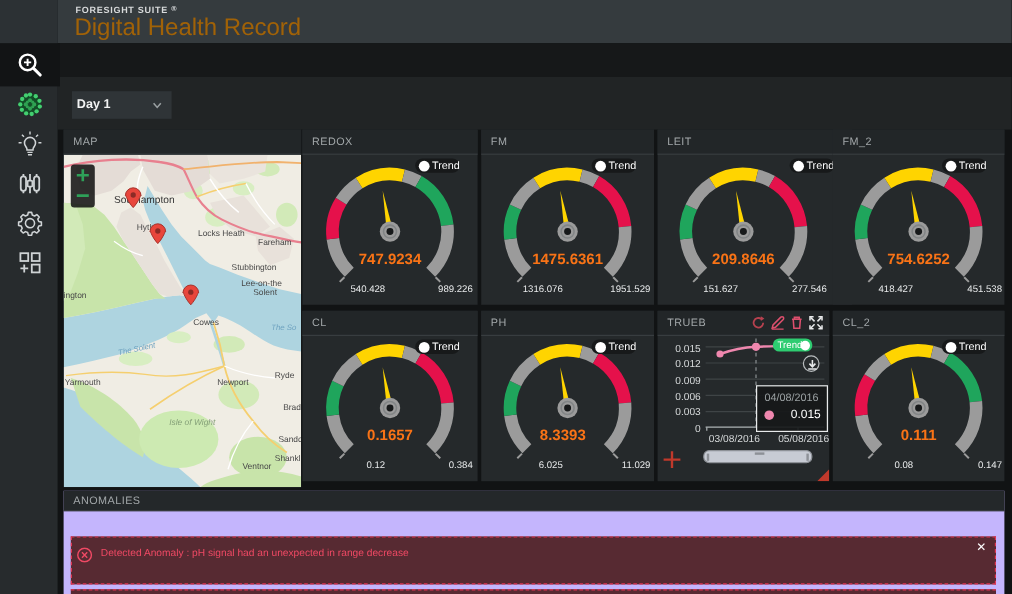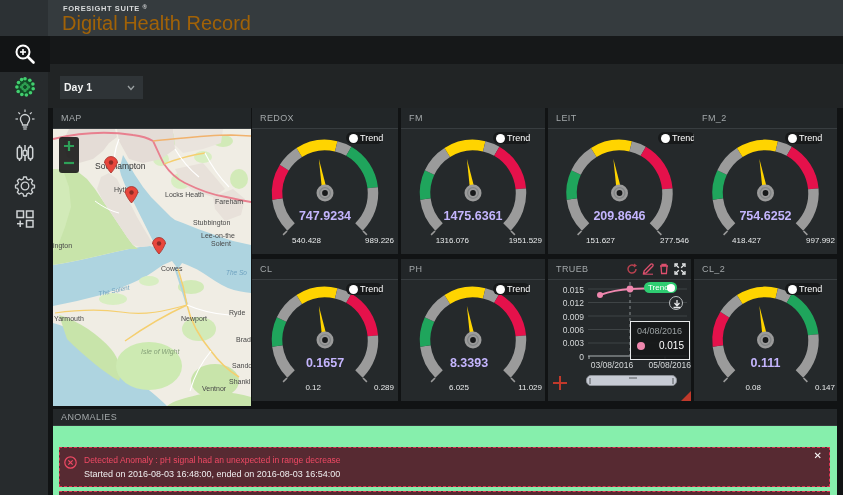--- a/index.html
+++ b/index.html
@@ -4,21 +4,21 @@
 html,body { width:843px; height:495px; overflow:hidden; background:#111314;
   font-family:"Liberation Sans",sans-serif; }
 .panel { position:absolute; background:#25292b; }
 .phead { position:absolute; left:0; top:0; right:0; height:21px; background:#222628;
   border-bottom:1px solid #383d40; color:#a3a8aa; font-size:9px; letter-spacing:0.4px;
   line-height:21px; padding-left:8px; }
 .trendpill { position:absolute; right:15px; top:24px; width:37px; height:12px;
   background:#17191a; border-radius:6px; }
 .tdot { position:absolute; left:3px; top:1.5px; width:9px; height:9px; background:#fff; border-radius:50%; }
 .ttxt { position:absolute; left:14px; top:0; font-size:9px; color:#fff; line-height:12px; }
-.gval { position:absolute; text-align:center; color:#c4b5fd; font-size:12.5px; font-weight:bold; }
+.gval { position:absolute; text-align:center; color:#f97316; font-size:12.5px; font-weight:bold; }
 .glab { position:absolute; text-align:right; color:#e8eaeb; font-size:8px; }
 .ylab { position:absolute; left:0; width:36px; text-align:right; font-size:8.5px; color:#d6d9da; }
 .ticons { position:absolute; right:5px; top:4px; display:flex; gap:4px; }
 </style></head>
 <body>
 
 <div style="position:absolute;left:48px;top:0;width:795px;height:36px;background:#353b3e"></div>
 <div style="position:absolute;left:48px;top:36px;width:795px;height:28px;background:#161819"></div>
 <div style="position:absolute;left:48px;top:64px;width:795px;height:44px;background:#212425"></div>
 <div style="position:absolute;left:63px;top:4px;font-size:7.5px;font-weight:bold;letter-spacing:0.6px;color:#d8dadb">FORESIGHT SUITE <span style="font-size:6px;vertical-align:2px">®</span></div>
@@ -296,21 +296,21 @@
         <path d="M119.32,59.86 A48.00,48.00 0 0 1 105.44,97.94" fill="none" stroke="#9b9b9b" stroke-width="10.5"></path>
         <line x1="33.5" y1="102.0" x2="29.6" y2="105.9" stroke="#9b9b9b" stroke-width="1.6"></line>
         <line x1="109.5" y1="102.0" x2="113.4" y2="105.9" stroke="#9b9b9b" stroke-width="1.6"></line>
         <polygon points="65.4,30.0 68.9,64.5 74.1,63.5" fill="#ffd400"></polygon>
         <circle cx="71.5" cy="64" r="8.5" fill="#9b9b9b"></circle>
         <circle cx="71.5" cy="64" r="5.4" fill="none" stroke="#828586" stroke-width="1.3"></circle>
         <circle cx="71.5" cy="64" r="2.9" fill="#17191a"></circle>
       </svg>
     <div class="gval" style="width:143px;top:80px">754.6252</div>
     <div class="glab" style="left:2px;width:65px;top:107px">418.427</div>
-    <div class="glab" style="left:76px;width:65px;top:107px">997.992</div>
+    <div class="glab" style="left:76px;width:65px;top:107px">451.538</div>
   </div>
   <div class="trendpill">
       <span class="tdot"></span>
       <span class="ttxt">Trend</span>
     </div>
 </div>
 
 <div class="panel" style="left:252px;top:259px;width:146px;height:142px">
   <div class="phead">CL</div>
   <div style="position:absolute;left:0;top:21px;width:146px;height:121px">
@@ -324,21 +324,21 @@
         <path d="M120.82,55.86 A48.00,48.00 0 0 1 106.94,93.94" fill="none" stroke="#9b9b9b" stroke-width="10.5"></path>
         <line x1="35.0" y1="98.0" x2="31.1" y2="101.9" stroke="#9b9b9b" stroke-width="1.6"></line>
         <line x1="111.0" y1="98.0" x2="114.9" y2="101.9" stroke="#9b9b9b" stroke-width="1.6"></line>
         <polygon points="66.9,26.0 70.4,60.5 75.6,59.5" fill="#ffd400"></polygon>
         <circle cx="73.0" cy="60" r="8.5" fill="#9b9b9b"></circle>
         <circle cx="73.0" cy="60" r="5.4" fill="none" stroke="#828586" stroke-width="1.3"></circle>
         <circle cx="73.0" cy="60" r="2.9" fill="#17191a"></circle>
       </svg>
     <div class="gval" style="width:146px;top:76px">0.1657</div>
     <div class="glab" style="left:4px;width:65px;top:103px">0.12</div>
-    <div class="glab" style="left:77px;width:65px;top:103px">0.289</div>
+    <div class="glab" style="left:77px;width:65px;top:103px">0.384</div>
   </div>
   <div class="trendpill">
       <span class="tdot"></span>
       <span class="ttxt">Trend</span>
     </div>
 </div>
 
 <div class="panel" style="left:401px;top:259px;width:144px;height:142px">
   <div class="phead">PH</div>
   <div style="position:absolute;left:0;top:21px;width:144px;height:121px">
@@ -460,25 +460,24 @@
       </svg>
     <svg width="12" height="12" viewBox="0 0 12 12">
         <g fill="none" stroke="#e8eaeb" stroke-width="1.3">
           <path d="M1,4 L1,1 L4,1 M8,1 L11,1 L11,4 M11,8 L11,11 L8,11 M4,11 L1,11 L1,8"></path>
           <path d="M1.5,1.5 L4.8,4.8 M10.5,1.5 L7.2,4.8 M10.5,10.5 L7.2,7.2 M1.5,10.5 L4.8,7.2"></path>
         </g>
       </svg>
   </div>
 </div>
 
-<div style="position:absolute;left:53px;top:409px;width:784px;height:86px;background:#86efac">
+<div style="position:absolute;left:53px;top:409px;width:784px;height:86px;background:#c4b5fd">
   <div style="position:absolute;left:0;top:0;width:784px;height:17px;background:#24282a;border-bottom:1px solid #35393c;color:#a3a8aa;font-size:9px;line-height:17px;padding-left:8px;letter-spacing:0.4px">ANOMALIES</div>
   <div style="position:absolute;left:6px;top:37.5px;width:771px;height:40.5px;background:#572a32;border:1px dashed #e23352">
     <svg width="13" height="13" style="position:absolute;left:4px;top:8px" viewBox="0 0 13 13">
       <circle cx="6.5" cy="6.5" r="5.7" fill="none" stroke="#ef4964" stroke-width="1.2"></circle>
       <path d="M4.3,4.3 L8.7,8.7 M8.7,4.3 L4.3,8.7" stroke="#ef4964" stroke-width="1.2"></path>
     </svg>
     <div style="position:absolute;left:24px;top:7px;font-size:8.5px;color:#ef4964">Detected Anomaly : pH signal had an unexpected in range decrease</div>
-    <div style="position:absolute;left:24px;top:21.5px;font-size:9px;color:#efeff0">Started on 2016-08-03 16:48:00, ended on 2016-08-03 16:54:00</div>
     <div style="position:absolute;right:7px;top:2px;font-size:10px;color:#fff">✕</div>
   </div>
   <div style="position:absolute;left:6px;top:82px;width:771px;height:4px;background:#572a32;border-top:1px dashed #e23352"></div>
 </div>
 
 </body></html>

